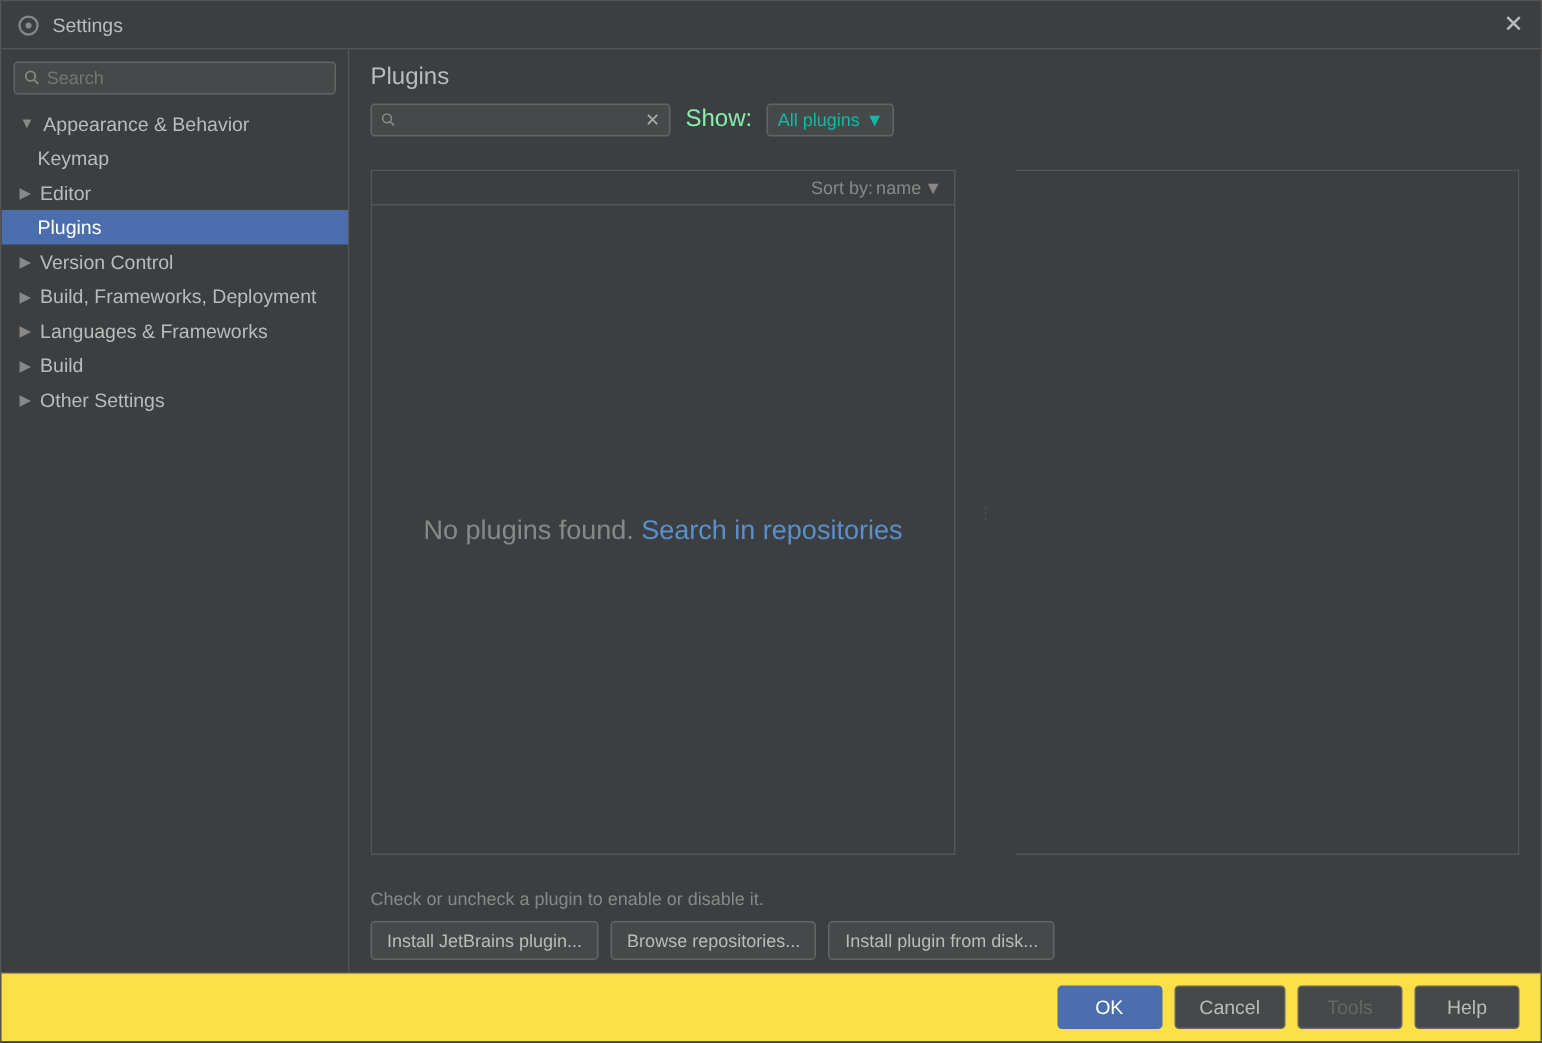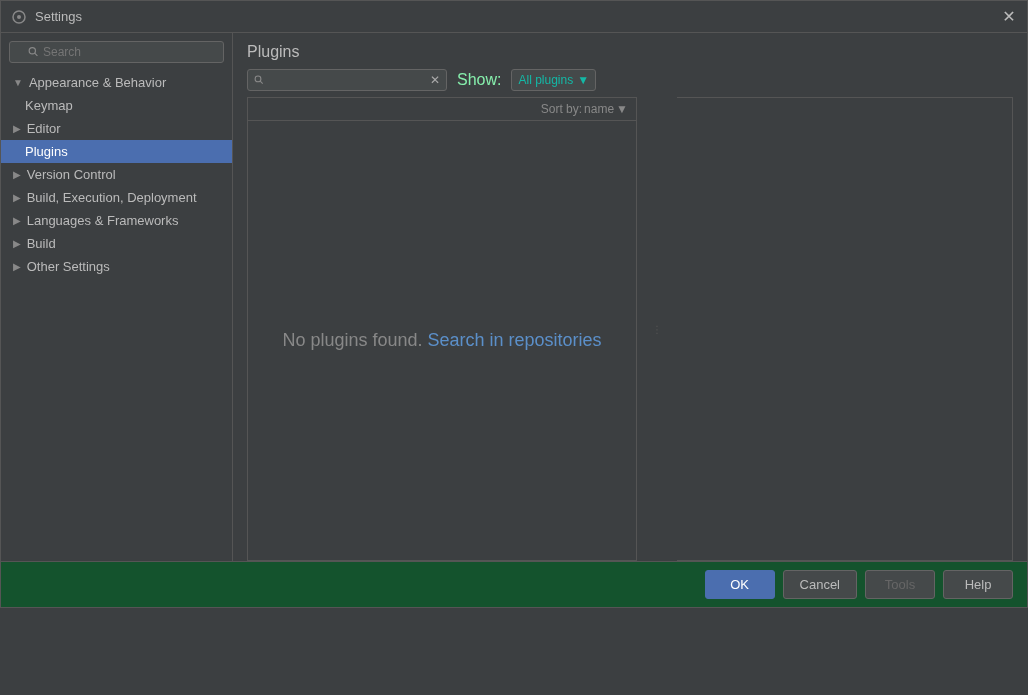--- a/index.html
+++ b/index.html
@@ -8,21 +8,21 @@
       font-size: 13px;
       background: #3c3f41;
       color: #bbbbbb;
       width: 1028px;
       height: 695px;
       overflow: hidden;
     }
 
     .window {
       width: 1028px;
-      height: 608px;
+      height: 695px;
       display: flex;
       flex-direction: column;
       background: #3c3f41;
       border: 1px solid #555;
     }
 
     .title-bar {
       display: flex;
       align-items: center;
       justify-content: space-between;
@@ -76,21 +76,21 @@
       display: flex;
       flex-direction: column;
       padding-top: 8px;
     }
 
     .search-box {
       margin: 0 8px 8px 8px;
       background: #45494a;
       border: 1px solid #646464;
       border-radius: 3px;
-      padding: 3px 18px;
+      padding: 3px 6px;
       display: flex;
       align-items: center;
       gap: 4px;
     }
 
     .search-box input {
       background: none;
       border: none;
       outline: none;
       color: #bbbbbb;
@@ -194,21 +194,21 @@
       padding: 3px 6px;
       cursor: pointer;
       display: flex;
       align-items: center;
       gap: 4px;
     }
 
     .plugins-body {
       display: flex;
       flex: 1;
-      margin: 0 14px;
+      margin: 16px 14px;
       gap: 16px;
       overflow: hidden;
     }
 
     .plugins-list {
       width: 390px;
       min-width: 390px;
       border: 1px solid #555;
       background: #3c3f41;
       display: flex;
@@ -296,21 +296,21 @@
     }
 
     
     .bottom-bar {
       display: flex;
       justify-content: flex-end;
       align-items: center;
       padding: 8px 14px;
       border-top: 1px solid #555;
       gap: 8px;
-      background: #14532d;
+      background: #fde047;
     }
 
     .action-btn {
       background: #45494a;
       border: 1px solid #646464;
       border-radius: 3px;
       color: #bbbbbb;
       font-size: 13px;
       padding: 6px 16px;
       cursor: pointer;
@@ -376,21 +376,21 @@
       </div>
       <div class="nav-item child active">
         <span>Plugins</span>
       </div>
       <div class="nav-item section">
         <span class="chevron">▶</span>
         <span>Version Control</span>
       </div>
       <div class="nav-item section">
         <span class="chevron">▶</span>
-        <span>Build, Execution, Deployment</span>
+        <span>Build, Frameworks, Deployment</span>
       </div>
       <div class="nav-item section">
         <span class="chevron">▶</span>
         <span>Languages &amp; Frameworks</span>
       </div>
       <div class="nav-item section">
         <span class="chevron">▶</span>
         <span>Build</span>
       </div>
       <div class="nav-item section">
@@ -433,20 +433,28 @@
           </div>
         </div>
 
         <div class="divider-handle">
           <span>⋮</span>
         </div>
 
         <div class="plugin-detail"></div>
       </div>
 
+      <div class="plugins-footer">
+        <div class="footer-hint">Check or uncheck a plugin to enable or disable it.</div>
+        <div class="footer-buttons">
+          <button class="footer-btn">Install JetBrains plugin...</button>
+          <button class="footer-btn">Browse repositories...</button>
+          <button class="footer-btn">Install plugin from disk...</button>
+        </div>
+      </div>
     </div>
   </div>
 
   <div class="bottom-bar">
     <button class="action-btn primary">OK</button>
     <button class="action-btn">Cancel</button>
     <button class="action-btn disabled">Tools</button>
     <button class="action-btn">Help</button>
   </div>
 </div>

